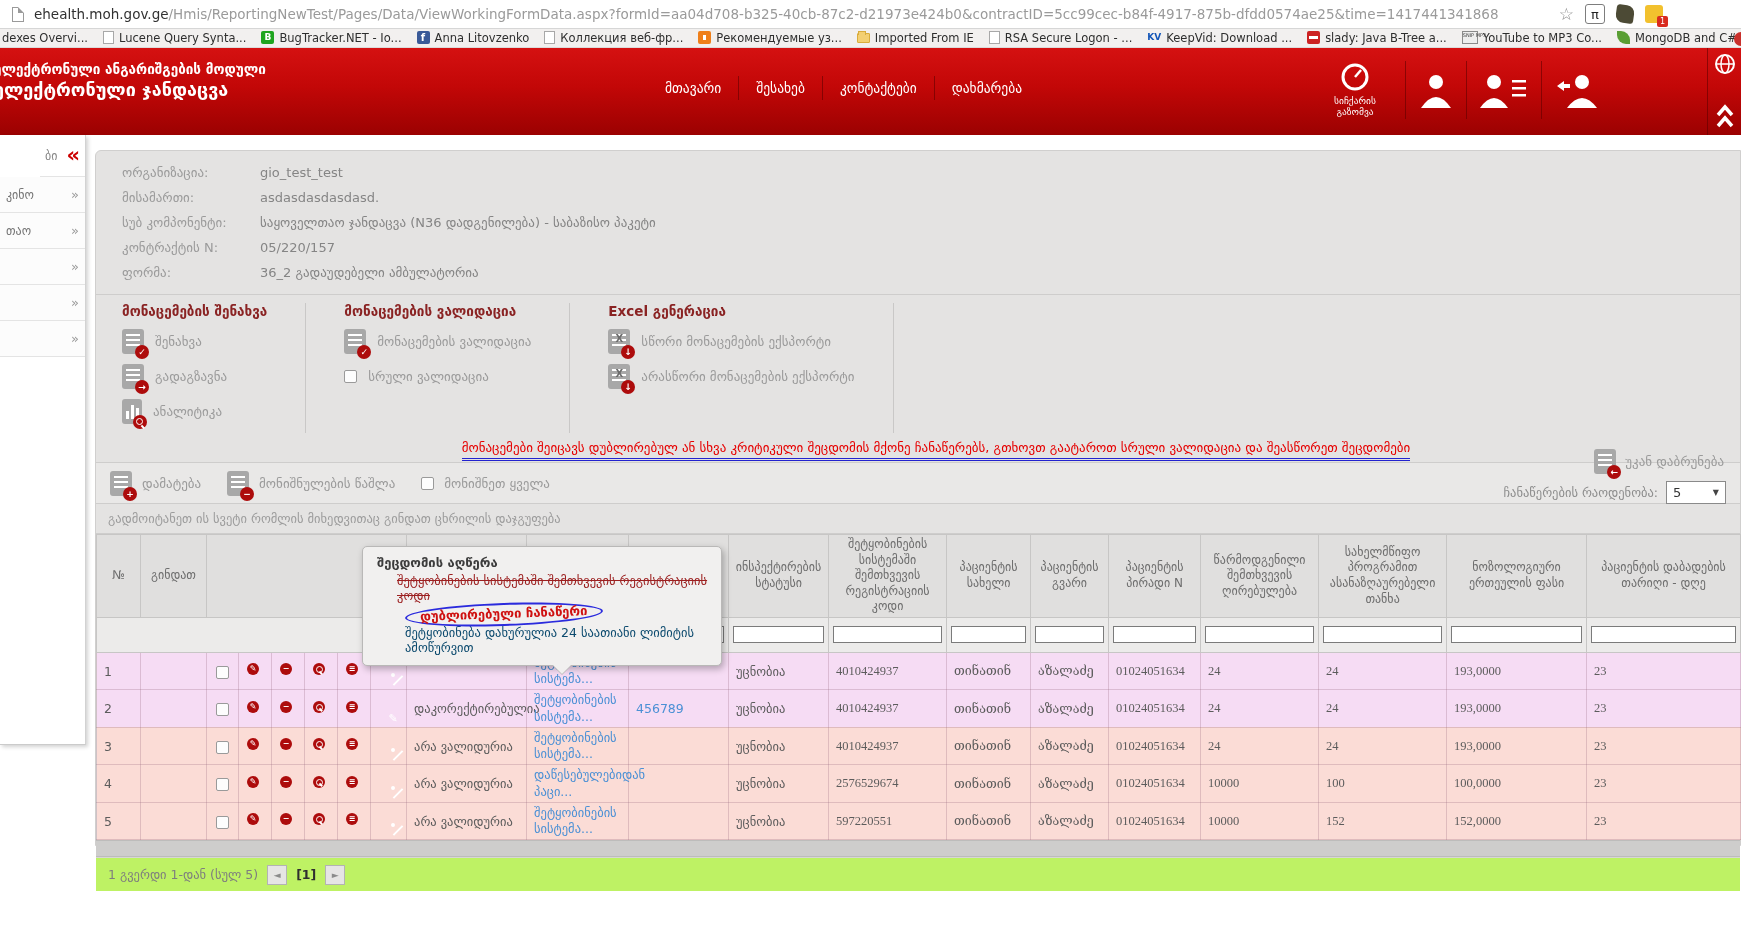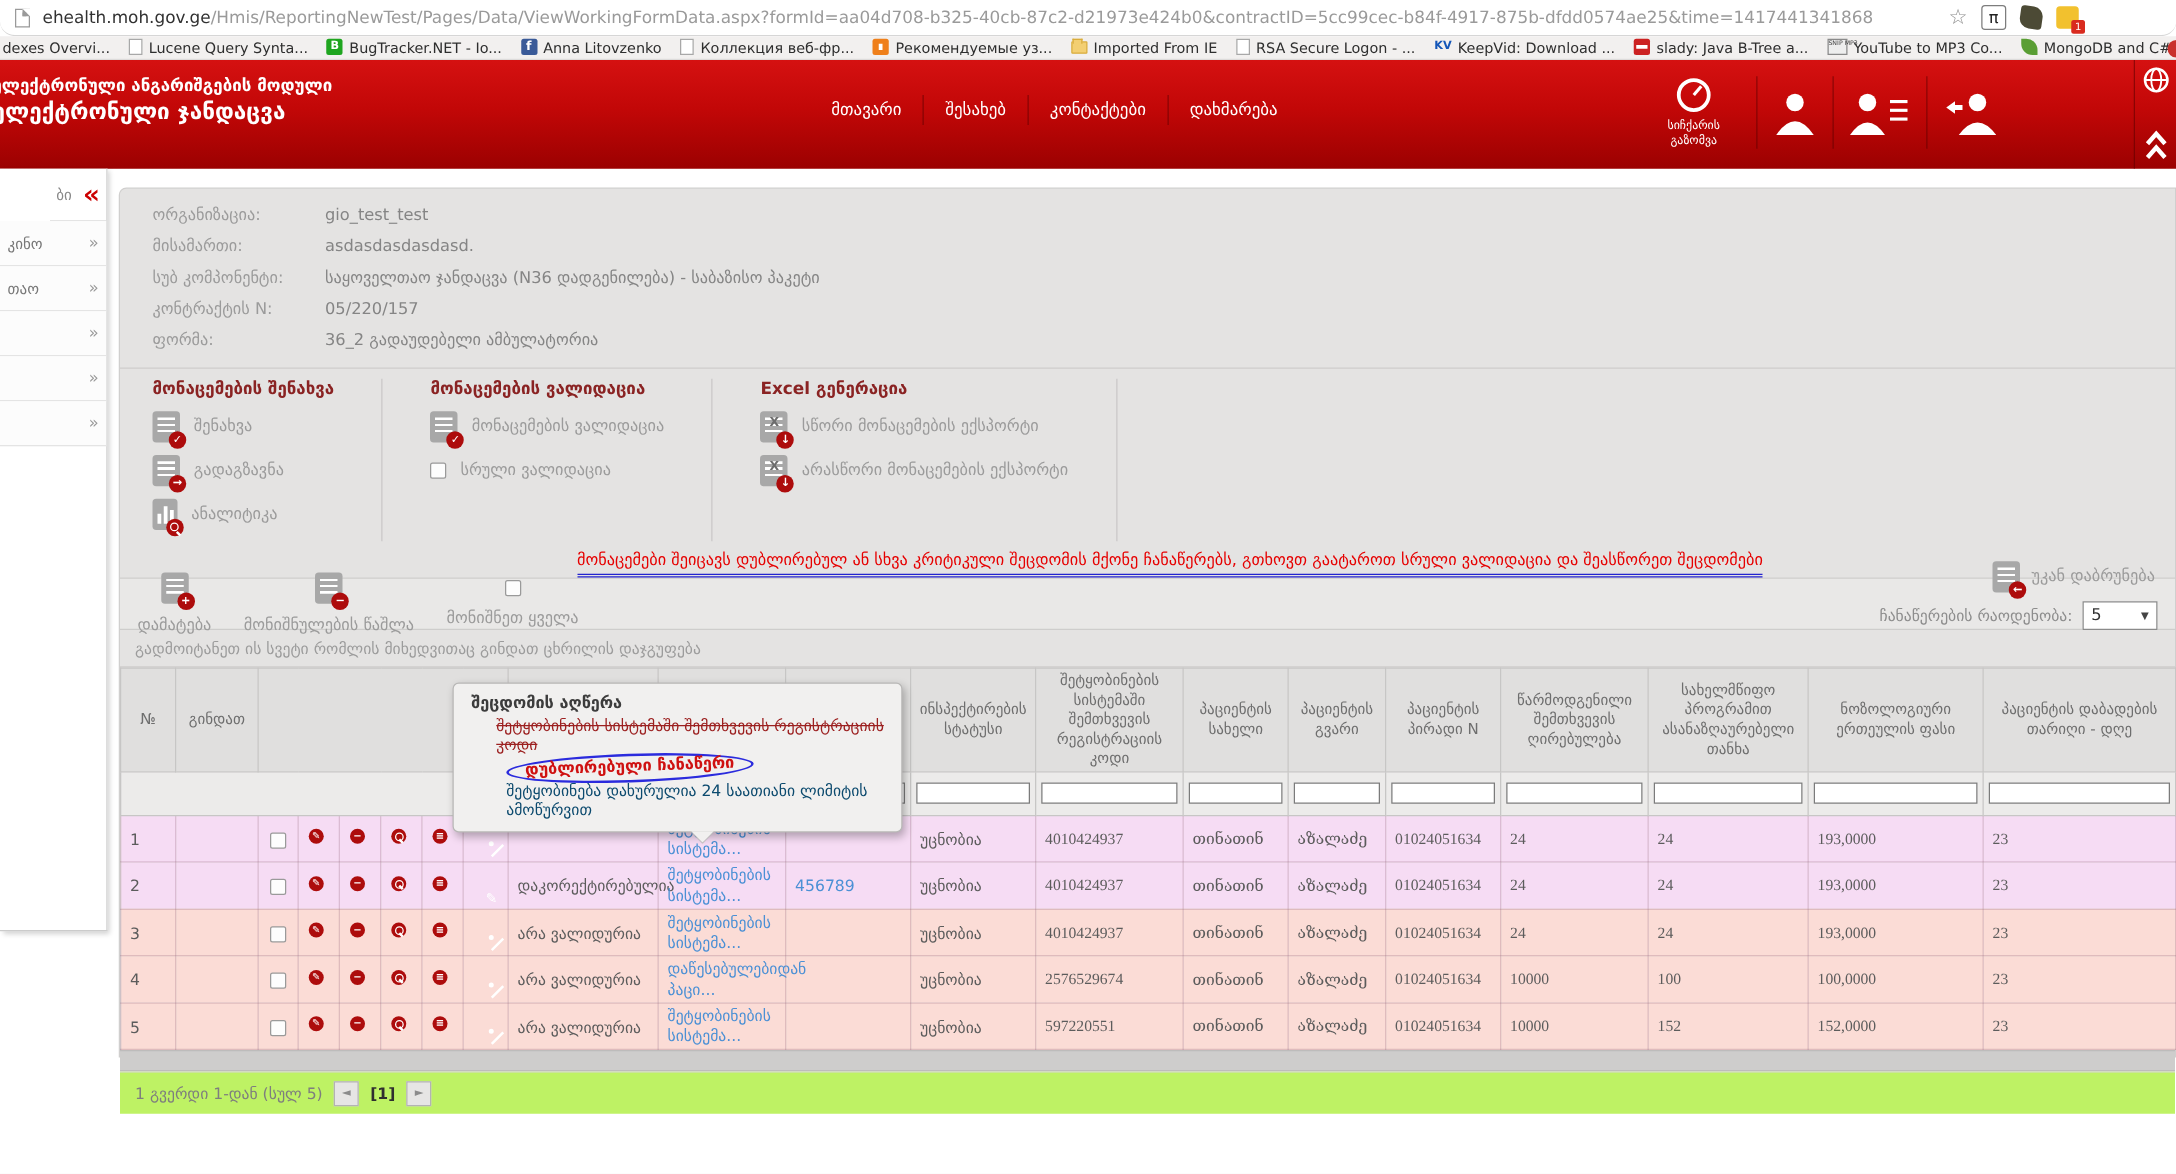--- a/index.html
+++ b/index.html
@@ -1,21 +1,21 @@
 <!DOCTYPE html>
 <html><head>
 <meta charset="utf-8">
 <style>
   * { box-sizing: border-box; }
   body { margin:0; background:#fff; font-family:"DejaVu Sans", sans-serif; }
   .canvas { position:relative; width:1741px; height:939px; overflow:hidden; background:#fff; }
 
   
   .urlbar { position:absolute; top:0; left:0; width:100%; height:29px; background:#fff;
-            border-bottom:1px solid #d6d6d6; display:flex; align-items:center;border-radius:12px; }
+            border-bottom:1px solid #d6d6d6; display:flex; align-items:center; }
   .page-ico { flex:none; width:12px; height:15px; border:1px solid #9a9a9a; background:#fff; margin:0 10px 0 12px; position:relative; }
   .page-ico::after { content:""; position:absolute; right:-1px; top:-1px; border:3px solid #fff; border-left-color:#9a9a9a; border-bottom-color:#9a9a9a; }
   .url { font-size:13.5px; color:#9a9a9a; white-space:nowrap; overflow:hidden; flex:1; }
   .url b { color:#313131; font-weight:normal; }
   .chrome-icons { position:absolute; right:78px; top:4px; display:flex; gap:11px; align-items:center; }
   .star { color:#8e8e8e; font-size:17px; }
   .pibox { width:20px; height:20px; border:1px solid #7d7d7d; border-radius:3px; background:#fff; color:#222;
            font-size:13px; display:flex; align-items:center; justify-content:center; }
   .bugico { width:18px; height:18px; background:#4c4a35; border-radius:3px 8px 3px 8px; transform:rotate(8deg); }
   .yellowico { width:18px; height:18px; background:#f2c12e; border-radius:3px; position:relative; }
@@ -97,21 +97,21 @@
   .icon-chart i { position:absolute; bottom:5px; width:3px; background:#fff; }
   .icon-chart i:nth-child(1){ left:4px; height:8px; } .icon-chart i:nth-child(2){ left:9px; height:14px; } .icon-chart i:nth-child(3){ left:14px; height:11px; }
 
   .cb { width:13px; height:13px; background:#fdfdfd; border:1px solid #9a9a9a; border-radius:2px; display:inline-block; vertical-align:middle; }
 
   .warnrow { text-align:center; margin:4px 0 6px;padding-left:36px; }
   .warntext { color:#e60000; font-size:13px; border-bottom:3px double #2323cf; padding-bottom:3px; }
 
   .toolbar { border-top:1px solid #cecdcc; border-bottom:1px solid #cecdcc; background:#e9e8e7; height:42px;
              display:flex; align-items:center; padding:0 14px; gap:26px; }
-  .tbtn { display:flex; align-items:center; gap:10px; color:#9b9b9b; font-size:13px; cursor:pointer;flex-direction:column; }
+  .tbtn { display:flex; align-items:center; gap:10px; color:#9b9b9b; font-size:13px; cursor:pointer; }
   .tb-right { margin-left:auto; display:flex; align-items:center; gap:8px; color:#8d8d8d; font-size:12.5px;margin-top:19px; }
   .fake-select { width:60px; height:23px; background:#fff; border:1px solid #8a8a8a; display:flex; align-items:center;
                  justify-content:space-between; padding:0 6px; color:#333; font-size:13px; cursor:pointer; }
   .fake-select .car { font-size:8px; color:#444; }
 
   .hintbar { height:30px; display:flex; align-items:center; padding-left:12px; color:#9c9c9c; font-size:12.5px;
              border-bottom:1px solid #cecdcc; }
 
   table.grid { width:100%; border-collapse:collapse; table-layout:fixed; }
   .grid th { background:#e0dfde; color:#6e6e6e; font-weight:normal; font-size:12px; text-align:center;

